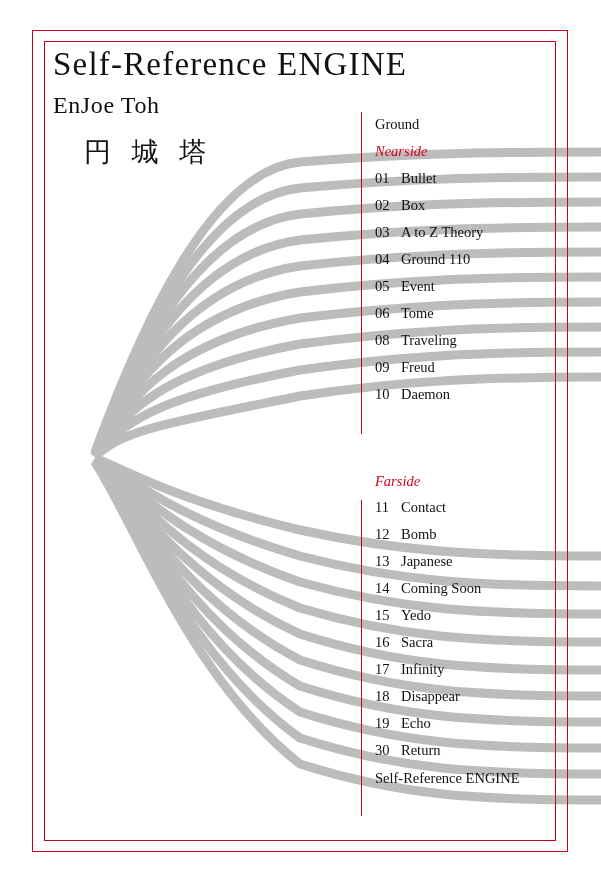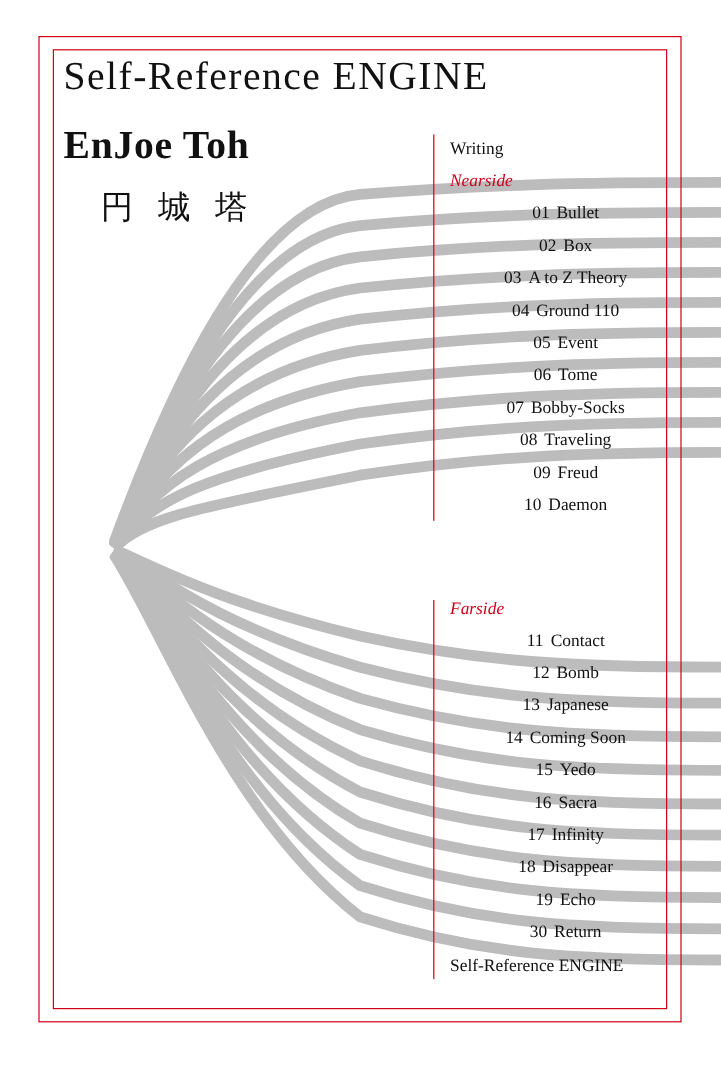--- a/index.html
+++ b/index.html
@@ -62,26 +62,25 @@
   #main-title {
     font-family: "Liberation Serif", serif;
     font-size: 33px;
     letter-spacing: 1.2px;
     color: #111;
     white-space: nowrap;
     line-height: 1.15;
   }
   #author-roman {
     font-family: "Liberation Serif", serif;
-    font-size: 33px;
+    font-size: 24px;
     letter-spacing: 0.6px;
     color: #111;
-    margin-top: 20px;
+    margin-top: 8px;
     line-height: 1.15;
-    font-weight: bold;
   }
   #author-jp {
     font-family: "DejaVu Sans", sans-serif;
     font-size: 27px;
     letter-spacing: 6px;
     color: #111;
     margin-top: 16px;
     line-height: 1.2;
     margin-left: 31px;
   }
@@ -125,21 +124,20 @@
     padding: 3px 0 3px 13px;
     line-height: 1.4;
   }
   .toc-item {
     font-family: "Liberation Serif", serif;
     font-size: 14.5px;
     color: #111;
     padding: 3px 0 3px 13px;
     line-height: 1.45;
     white-space: nowrap;
-    text-align: center;
   }
   .toc-num {
     display: inline-block;
     width: 26px;
   }
   .spacer-gap {
     height: 60px;
   }
   #colophon {
     font-family: "Liberation Serif", serif;
@@ -189,44 +187,41 @@
     <div id="main-title">Self-Reference ENGINE</div>
     <div id="author-roman">EnJoe Toh</div>
     <div id="author-jp">円 城 塔</div>
   </div>
 
   <div id="contents-rule"></div>
   <div id="contents-rule-2"></div>
 
   <div id="contents">
 
-    <div class="toc-heading">Writing</div>
+    <div class="toc-heading">Ground</div>
 
     <div class="section-label">Nearside</div>
 
     <div class="toc-item">
       <span class="toc-num">01</span><span>Bullet</span>
     </div>
     <div class="toc-item">
       <span class="toc-num">02</span><span>Box</span>
     </div>
     <div class="toc-item">
       <span class="toc-num">03</span><span>A to Z Theory</span>
     </div>
     <div class="toc-item">
       <span class="toc-num">04</span><span>Ground 110</span>
     </div>
     <div class="toc-item">
       <span class="toc-num">05</span><span>Event</span>
     </div>
     <div class="toc-item">
       <span class="toc-num">06</span><span>Tome</span>
-    </div>
-    <div class="toc-item">
-      <span class="toc-num">07</span><span>Bobby-Socks</span>
     </div>
     <div class="toc-item">
       <span class="toc-num">08</span><span>Traveling</span>
     </div>
     <div class="toc-item">
       <span class="toc-num">09</span><span>Freud</span>
     </div>
     <div class="toc-item">
       <span class="toc-num">10</span><span>Daemon</span>
     </div>

